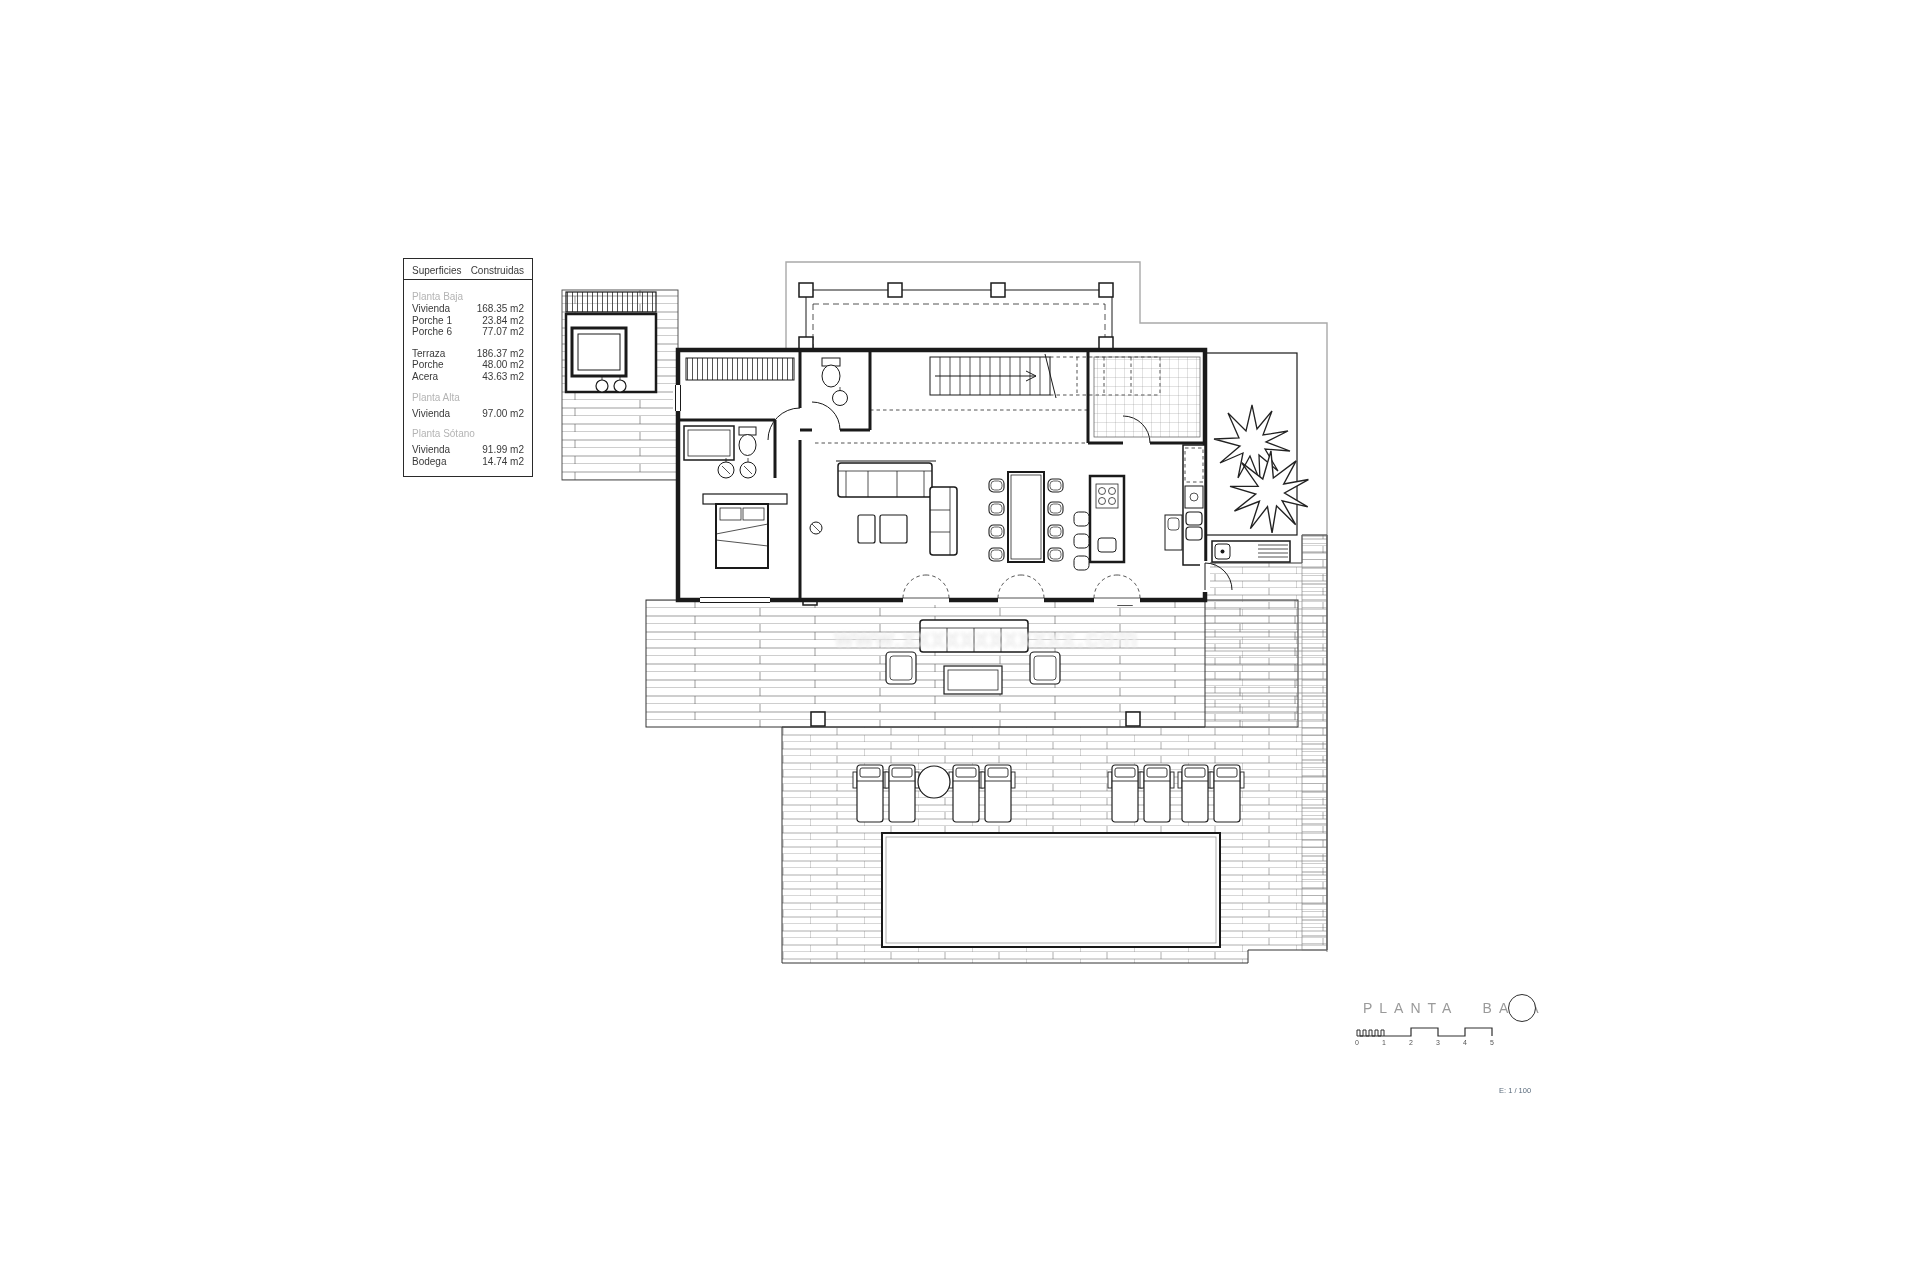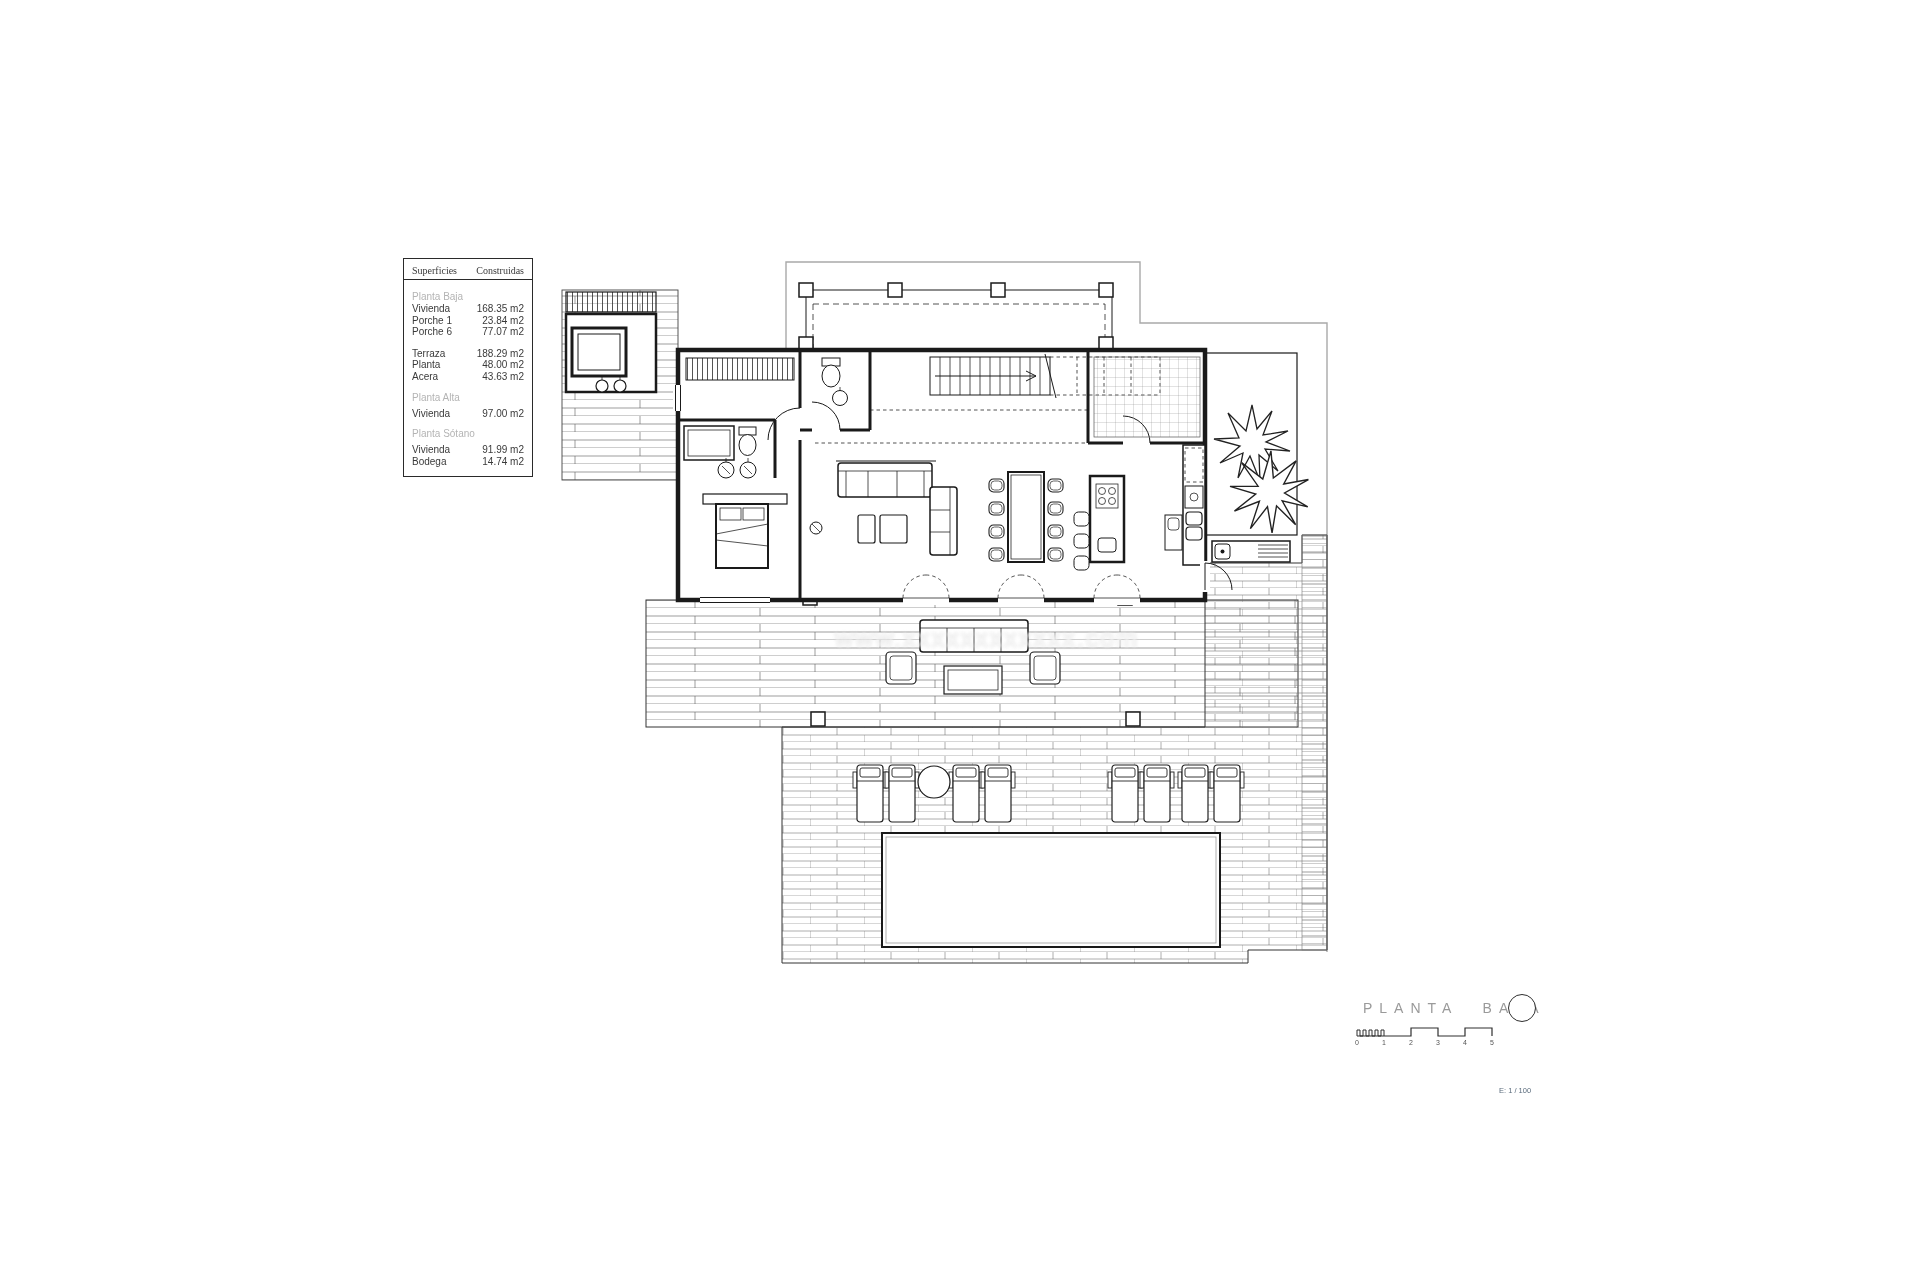--- a/index.html
+++ b/index.html
@@ -5,21 +5,21 @@
   html,body{margin:0;padding:0;background:#fff;}
   .canvas{position:relative;width:1920px;height:1280px;background:#ffffff;overflow:hidden;
           font-family:"Liberation Sans",sans-serif;color:#3a3a3a;}
   svg{position:absolute;left:0;top:0;}
 
   
   .stable{position:absolute;left:403px;top:258px;width:130px;height:219px;
           border:1.2px solid #2a2a2a;background:#fff;box-sizing:border-box;font-size:10px;}
   .stable .hdr{display:flex;justify-content:space-between;padding:6px 8px 3px 8px;
                border-bottom:1.2px solid #2a2a2a;}
-  .stable .hdr span{white-space:nowrap;font-family:Liberation Serif, serif;}
+  .stable .hdr span{white-space:nowrap;}
   .stable .bdy{padding:2px 8px 0 8px;}
   .t-section{color:#b4b4b4;margin-top:9px;line-height:12px;}
   .t-row{display:flex;justify-content:space-between;line-height:11.6px;}
   .t-row .t-label{white-space:nowrap;}
   .t-row .t-value{white-space:nowrap;text-align:right;}
   .gap-sm{height:10px;}
 
   
   .watermark{position:absolute;left:812px;top:624px;width:350px;text-align:center;
              font-size:25px;letter-spacing:2px;color:#ffffff;opacity:.9;
@@ -303,24 +303,24 @@
         <span class="t-label">Porche 1</span>
         <span class="t-value">23.84 m2</span>
       </div>
       <div class="t-row">
         <span class="t-label">Porche 6</span>
         <span class="t-value">77.07 m2</span>
       </div>
       <div class="gap-sm"></div>
       <div class="t-row">
         <span class="t-label">Terraza</span>
-        <span class="t-value">188.29 m2</span>
-      </div>
-      <div class="t-row">
-        <span class="t-label">Planta</span>
+        <span class="t-value">186.37 m2</span>
+      </div>
+      <div class="t-row">
+        <span class="t-label">Porche</span>
         <span class="t-value">48.00 m2</span>
       </div>
       <div class="t-row">
         <span class="t-label">Acera</span>
         <span class="t-value">43.63 m2</span>
       </div>
       <div class="t-section">Planta Alta</div>
       <div style="height:4px;"></div>
       <div class="t-row">
         <span class="t-label">Vivienda</span>

